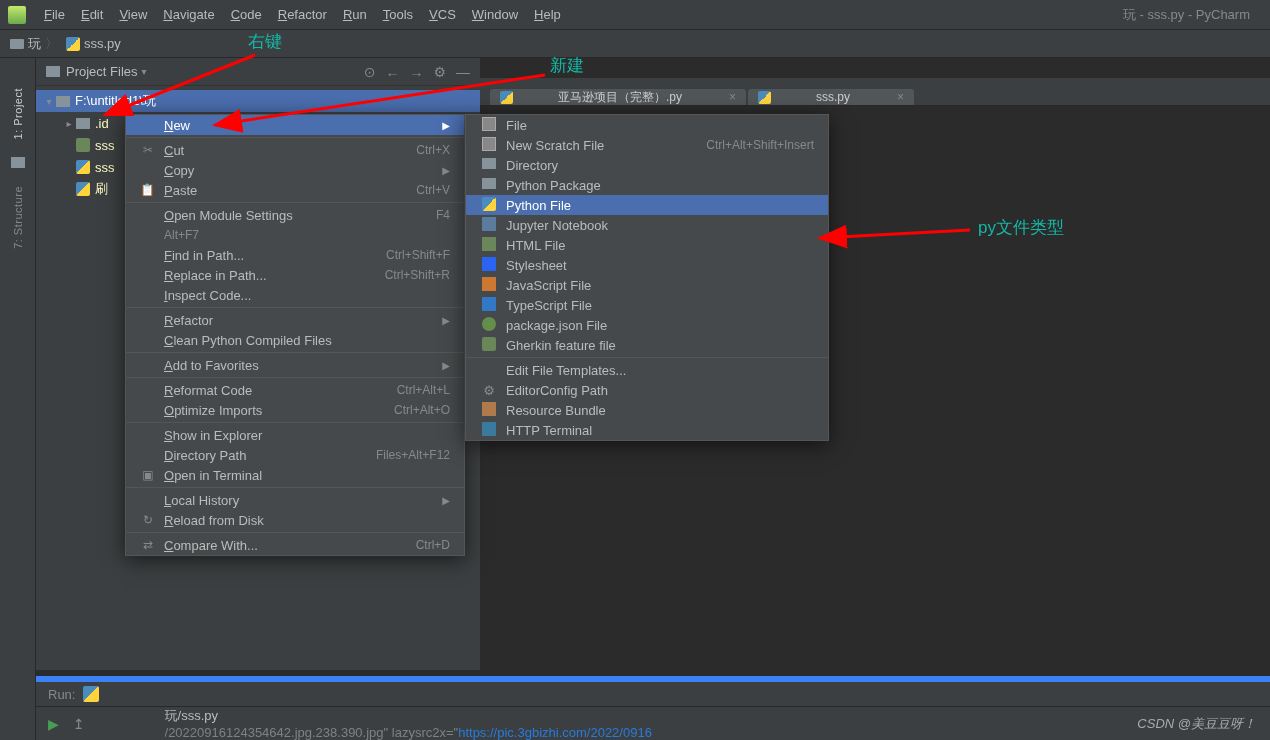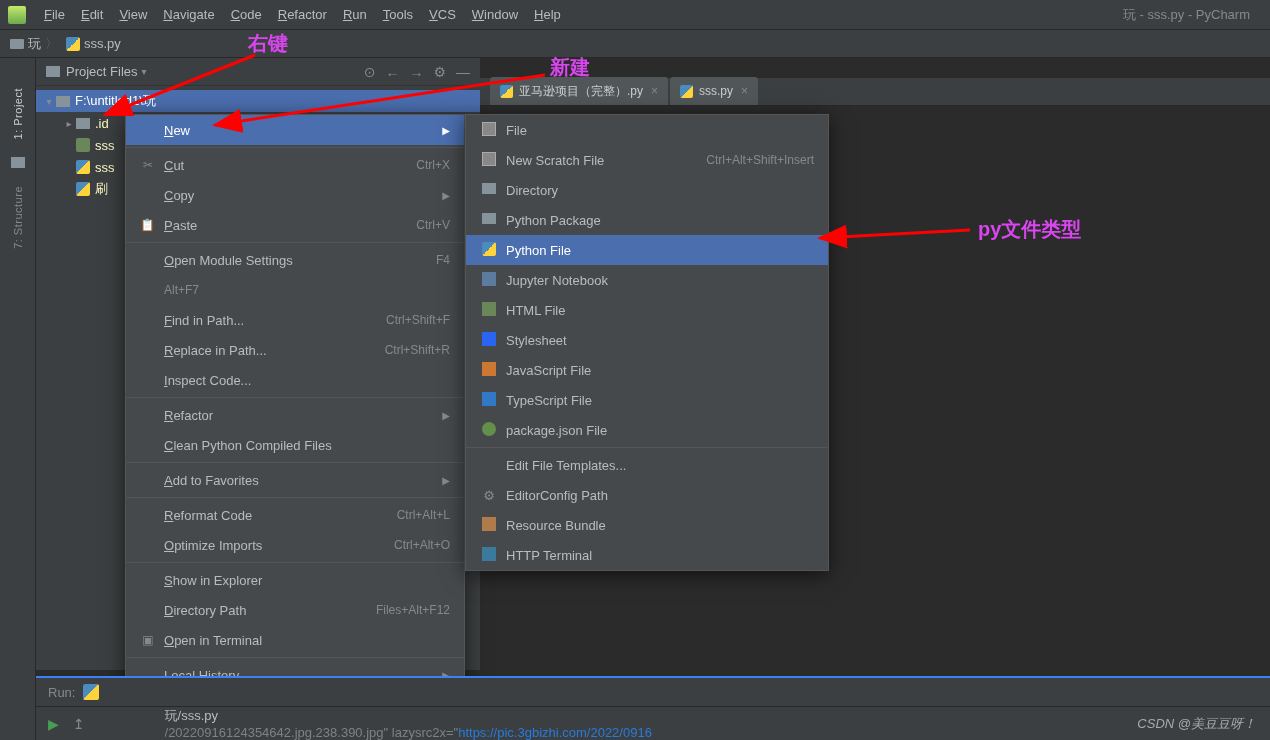--- a/index.html
+++ b/index.html
@@ -40,32 +40,32 @@
 .tree-row .ind { display:inline-block; }
 .tree-row .arrow { width:14px; text-align:center; color:#889; font-size:10px; }
 .tree-row .ic-folder { width:14px; height:11px; background:#87939a; margin-right:5px; }
 .tree-row .ic-py { width:14px; height:14px; background:linear-gradient(135deg,#4b8bbe 50%,#ffd43b 50%); border-radius:2px; margin-right:5px; }
 .tree-row .ic-html { width:14px; height:14px; background:#6a8759; border-radius:2px; margin-right:5px; }
 .tree-row .name { color:#fef9c3; white-space:nowrap; }
 .tree-row.sel .name { color:#fff; }
 
 
 .tabs-row { position:absolute; left:480px; right:0; top:78px; height:28px; background:#3c3f41; display:flex; align-items:flex-end; padding-left:10px; border-bottom:1px solid #282828; }
-.tab { height:28px; background:#515658; display:flex; align-items:center; padding:0 10px; margin-right:2px; border-top-left-radius:3px; border-top-right-radius:3px; }
+.tab { height:16px; background:#515658; display:flex; align-items:center; padding:0 10px; margin-right:2px; border-top-left-radius:3px; border-top-right-radius:3px;gap:39px; }
 .tab .ic-py { width:13px; height:13px; background:linear-gradient(135deg,#4b8bbe 50%,#ffd43b 50%); border-radius:2px; margin-right:6px; }
 .tab .lbl { color:#ccc; font-size:12px; }
 .tab .close { color:#888; margin-left:8px; font-size:12px; }
 
 
 .editor { position:absolute; left:480px; right:0; top:106px; bottom:70px; background:#2b2b2b; }
 
 
 .ctxmenu { position:absolute; background:#46494b; border:1px solid #555; box-shadow:0 4px 20px rgba(0,0,0,0.6); }
 .ctxmenu.m1 { left:125px; top:114px; width:340px; }
-.ctxrow { height:30px; display:flex; align-items:center; padding:0 14px; color:#bbb; }
+.ctxrow { height:20px; display:flex; align-items:center; padding:0 14px; color:#bbb; }
 .ctxrow.sel { background:#4b6eaf; color:#fff; }
 .ctxrow .ic { width:16px; margin-right:8px; text-align:center; color:#888; font-size:12px; }
 .ctxrow.sel .ic { color:#fff; }
 .ctxrow .lbl { flex:1; }
 .ctxrow .lbl u { text-decoration: underline; }
 .ctxrow .sc { color:#888; font-size:12px; }
 .ctxrow .sub { color:#888; font-size:10px; }
 .ctxrow.sel .sub, .ctxrow.sel .sc { color:#fff; }
 .ctxsep { height:1px; background:#555; margin:2px 0; }
 
@@ -80,25 +80,25 @@
 .m2 .ic-js { display:inline-block; width:14px; height:14px; background:#cc7832; }
 .m2 .ic-ts { display:inline-block; width:14px; height:14px; background:#3178c6; }
 .m2 .ic-json { display:inline-block; width:14px; height:14px; background:#638f4a; border-radius:50%; }
 .m2 .ic-gear { color:#888; }
 .m2 .ic-bundle { display:inline-block; width:14px; height:14px; background:#b07b4a; }
 .m2 .ic-http { display:inline-block; width:14px; height:14px; background:#3a7a9c; }
 .m2 .ic-jup { display:inline-block; width:14px; height:14px; background:#5b7c9e; }
 .m2 .ic-gherkin { display:inline-block; width:14px; height:14px; background:#6a8759; border-radius:2px; }
 
 
-.anno { position:absolute; color:#d946ef; font-size:20px; font-weight:bold; }
+.anno { position:absolute; color:#14b8a6; font-size:17px; font-weight:normal; }
 .arrow-line { position:absolute; pointer-events:none; }
 
 
-.runrow { position:absolute; left:36px; right:0; bottom:34px; height:30px; background:#3c3f41; border-top:2px solid #3b82f6; display:flex; align-items:center; padding:0 12px; color:#888; }
+.runrow { position:absolute; left:36px; right:0; bottom:34px; height:30px; background:#3c3f41; border-top:6px solid #3b82f6; display:flex; align-items:center; padding:0 12px; color:#888; }
 .runrow .py-icon { width:16px; height:16px; background:linear-gradient(135deg,#4b8bbe 50%,#ffd43b 50%); border-radius:2px; margin:0 8px; display:inline-block; }
 
 
 .bottomrow { position:absolute; left:36px; right:0; bottom:0; height:34px; background:#3c3f41; display:flex; align-items:center; padding:0 12px; border-top:1px solid #282828; }
 .bottomrow .play { color:#499c54; font-size:14px; margin-right:14px; }
 .bottomrow .dbg { color:#888; font-size:14px; }
 .bottomrow .codefrag { margin-left:80px; color:#808080; font-family:Consolas,monospace; font-size:12px; white-space:nowrap; overflow:hidden; }
 .bottomrow .codefrag .path { color:#bbb; }
 .bottomrow .codefrag .url { color:#287bde; }
 .bottomrow .watermark { position:absolute; right:14px; color:#aaa; font-size:13px;font-style:italic; }
@@ -350,20 +350,24 @@
         <span class="lbl">JavaScript File</span>
       </div>
       <div class="ctxrow">
         <span class="ic"><span class="ic-ts"></span></span>
         <span class="lbl">TypeScript File</span>
       </div>
       <div class="ctxrow">
         <span class="ic"><span class="ic-json"></span></span>
         <span class="lbl">package.json File</span>
       </div>
+      <div class="ctxrow">
+        <span class="ic"><span class="ic-gherkin"></span></span>
+        <span class="lbl">Gherkin feature file</span>
+      </div>
       <div class="ctxsep"></div>
       <div class="ctxrow">
         <span class="ic"></span>
         <span class="lbl">Edit File Templates...</span>
       </div>
       <div class="ctxrow">
         <span class="ic"><span class="ic-gear">⚙</span></span>
         <span class="lbl">EditorConfig Path</span>
       </div>
       <div class="ctxrow">

